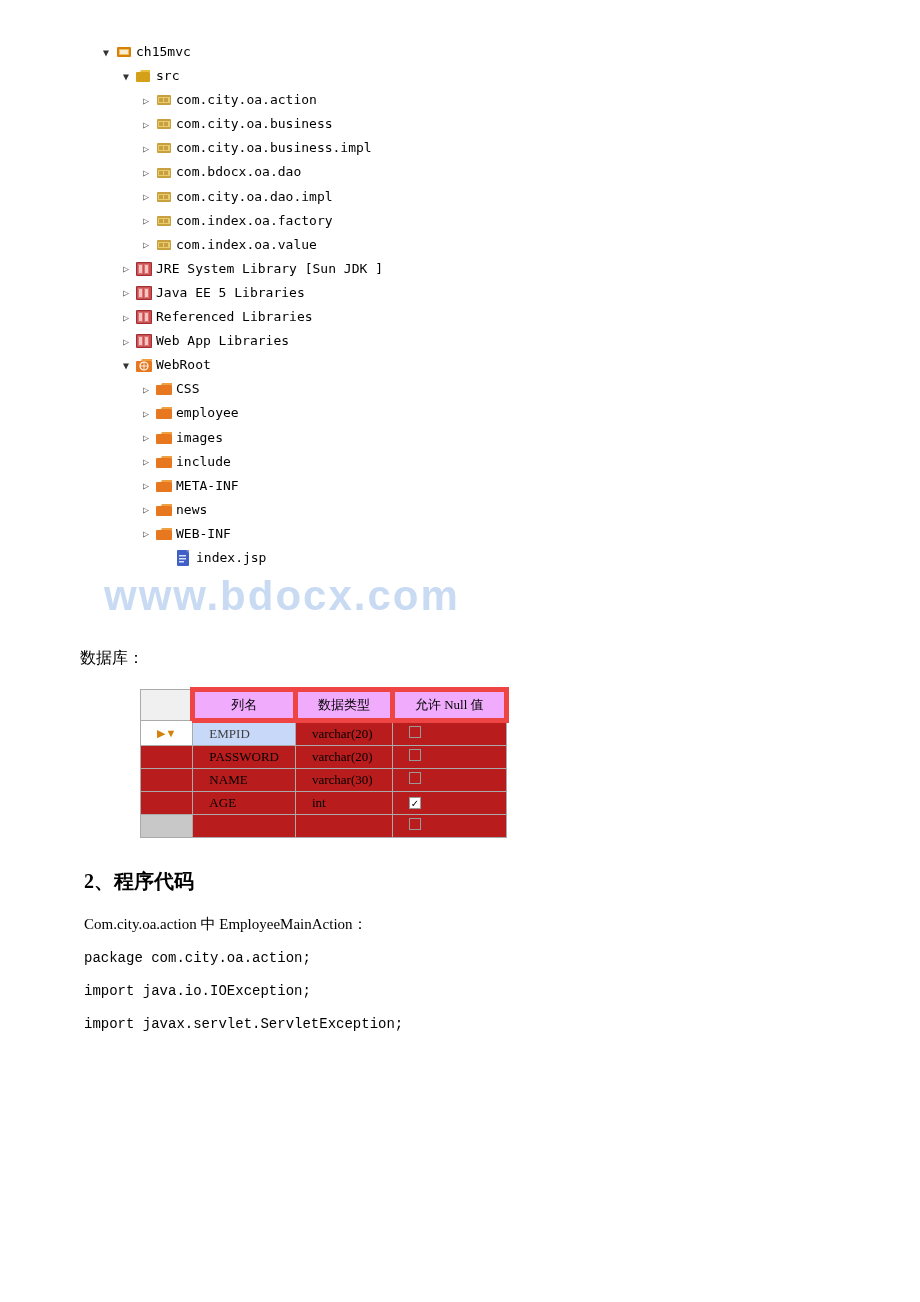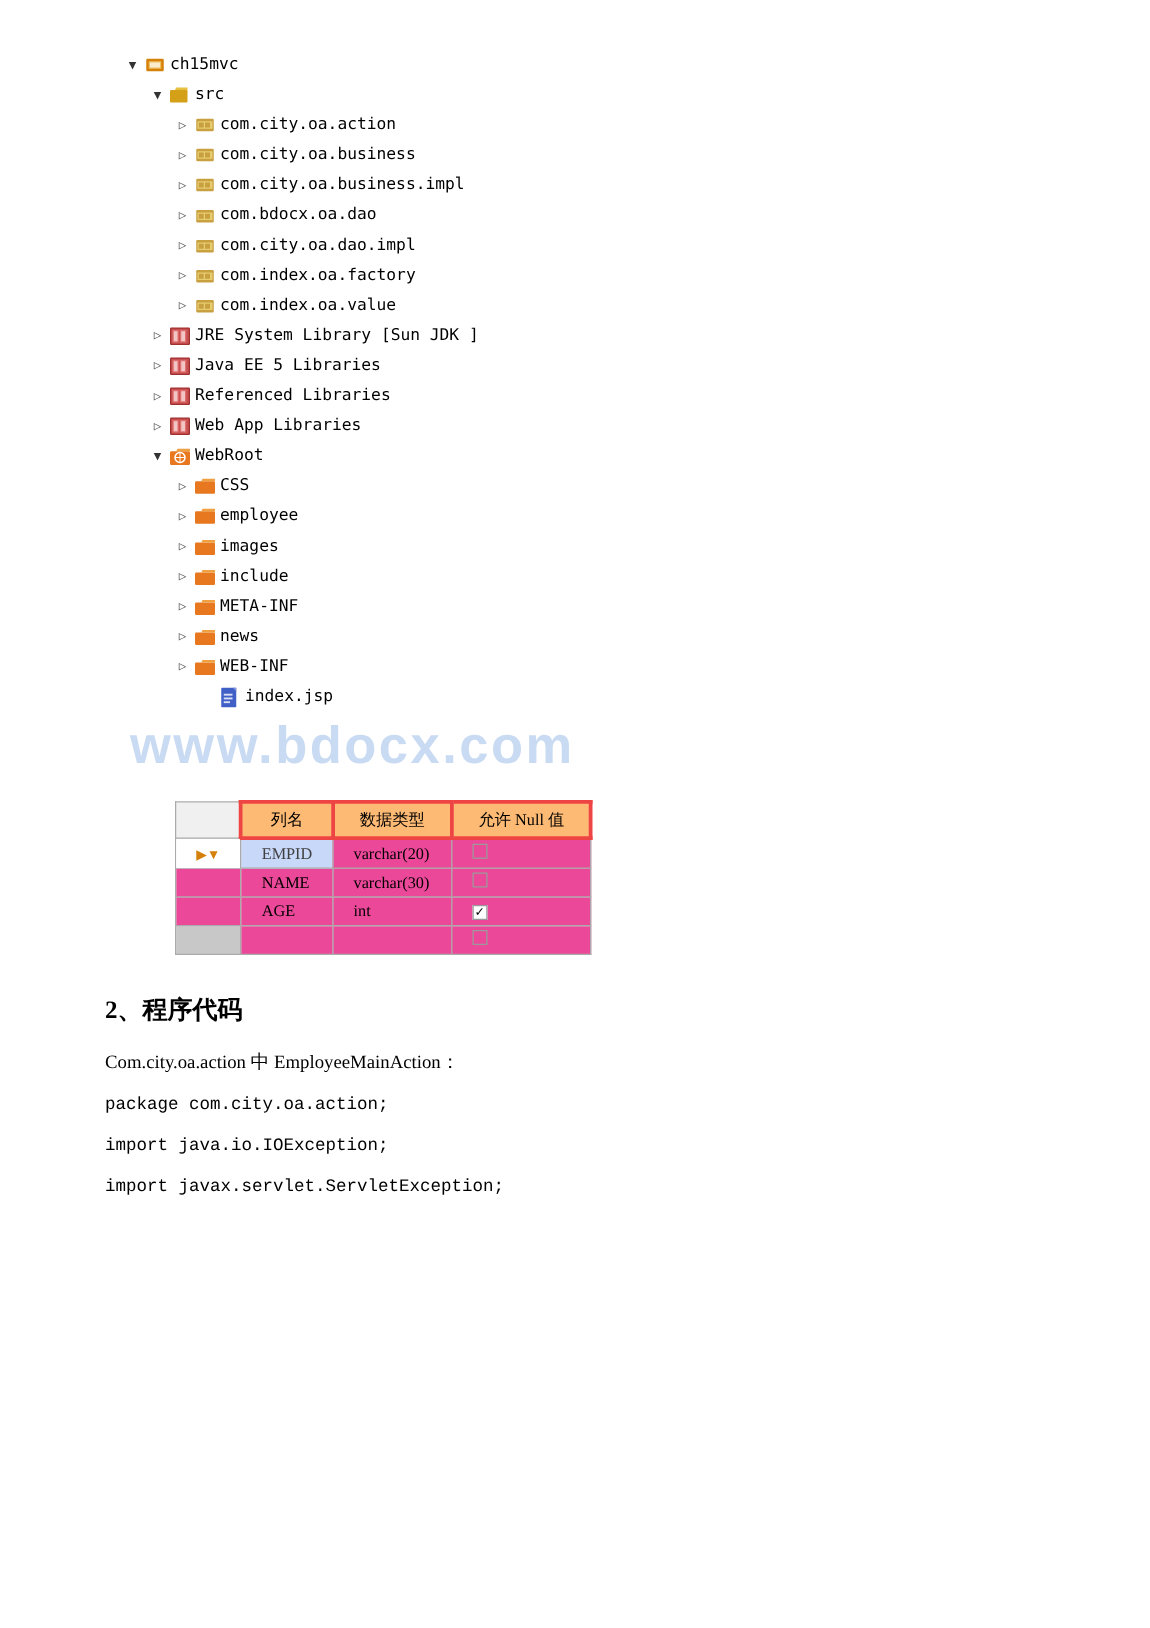--- a/index.html
+++ b/index.html
@@ -85,31 +85,31 @@
     
     .db-table-wrapper {
       margin: 0 0 30px 60px;
     }
     .db-table {
       border-collapse: collapse;
       font-size: 13px;
       font-family: "SimSun", serif;
     }
     .db-table th {
-      border: 3px solid #ef4444;
+      border: 5px solid #ef4444;
       padding: 4px 20px;
-      background: #fdba74;
+      background: #f0abfc;
       font-weight: normal;
       text-align: center;
     }
     .db-table td {
       border: 1px solid #aaa;
       padding: 3px 16px;
       text-align: left;
-      background: #ec4899;
+      background: #b91c1c;
     }
     .db-table tr.key-row td:first-child {
       background: #fff;
       position: relative;
     }
     .empid-cell {
       background: #c8d8f8 !important;
       color: #404040;
     }
     .row-indicator {
@@ -414,20 +414,21 @@
     <span>index.jsp</span>
   </div>
 
 </div>
 
 <div class="watermark">
   <span class="watermark-text">www.bdocx.com</span>
 </div>
 
 <div style="margin: 20px 0 0 40px;">
+  <p class="section-label">数据库：</p>
 
   <div class="db-table-wrapper">
     <table class="db-table">
       <thead>
         <tr>
           <th style="width:18px; border:1px solid #aaa; background:#f0f0f0;"></th>
           <th>列名</th>
           <th>数据类型</th>
           <th>允许 Null 值</th>
         </tr>
@@ -438,20 +439,28 @@
           <td class="row-indicator">
             <span style="color:#d4800a; font-size:11px;">▶▼</span>
           </td>
           <td class="empid-cell">EMPID</td>
           <td>varchar(20)</td>
           <td class="checkbox-cell">
             <span style="border:1px solid #999; display:inline-block; width:12px; height:12px;"></span>
           </td>
         </tr>
 
+        <tr>
+          <td class="row-indicator"></td>
+          <td>PASSWORD</td>
+          <td>varchar(20)</td>
+          <td class="checkbox-cell">
+            <span style="border:1px solid #999; display:inline-block; width:12px; height:12px;"></span>
+          </td>
+        </tr>
 
         <tr>
           <td class="row-indicator"></td>
           <td>NAME</td>
           <td>varchar(30)</td>
           <td class="checkbox-cell">
             <span style="border:1px solid #999; display:inline-block; width:12px; height:12px;"></span>
           </td>
         </tr>
 

